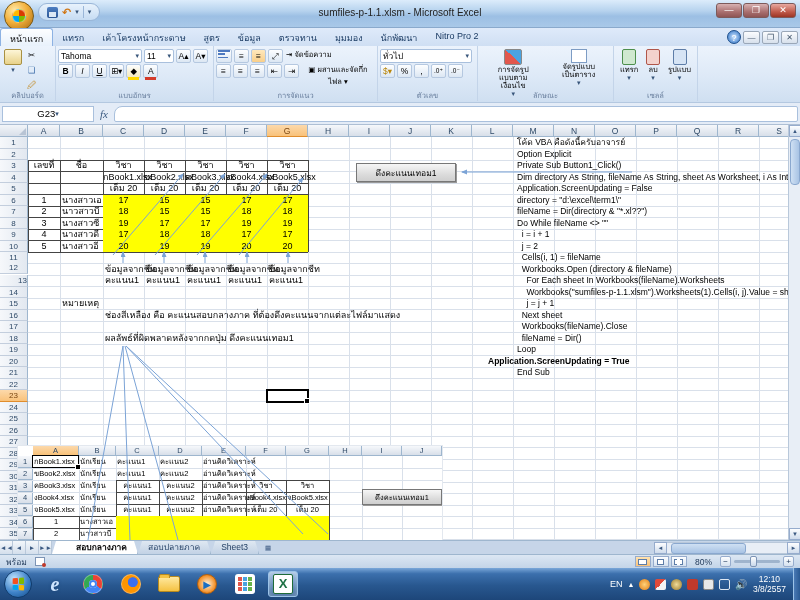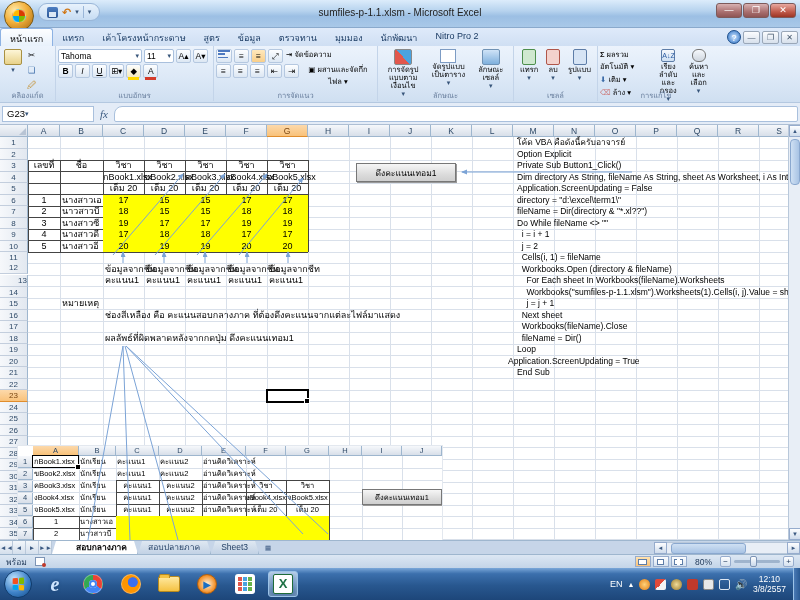--- a/index.html
+++ b/index.html
@@ -58,21 +58,21 @@
   .yellowbar:after { content:""; display:block; height:3px; background:#ffd800; margin-top:0px; }
   .redbar:after { content:""; display:block; height:3px; background:#d43b2a; margin-top:0px; }
   .grid-ic { width:16px; height:14px; background:
      linear-gradient(#fff,#fff), repeating-linear-gradient(0deg,#8fb0d8 0 1px,transparent 1px 5px),
      repeating-linear-gradient(90deg,#8fb0d8 0 1px,transparent 1px 6px); border:1px solid #7d9cc4; }
 
   
   .fbar { position:absolute; left:0; top:103px; width:800px; height:22px; background:#e4ecf7;
     border-bottom:1px solid #aebfd4; display:flex; align-items:center; }
   .namebox { width:92px; height:16px; background:#fff; border:1px solid #a9c0dd; margin-left:2px; font-size:9.5px;
-    padding:1px 4px; display:flex; justify-content:flex-start; align-items:center; }
+    padding:1px 4px; display:flex; justify-content:center; align-items:center; }
   .fx { font-style:italic; font-family:"Liberation Serif",serif; font-size:11px; color:#3b5a80; margin:0 6px; }
   .finput { flex:1; height:16px; background:#fff; border:1px solid #a9c0dd; margin-right:2px; border-radius:8px 2px 2px 2px; }
 
   
   #sheet { position:absolute; left:0; top:125px; width:788px; height:415px; background:#fff; overflow:hidden; }
   .corner { position:absolute; left:0; top:0; width:28px; height:12px; background:linear-gradient(#f2f5f9,#d8dfe9);
     border-right:1px solid #9eb6ce; border-bottom:1px solid #9eb6ce; }
   .corner:after { content:""; position:absolute; right:1px; bottom:1px; border-left:7px solid transparent; border-bottom:7px solid #b8c4d4; }
   .colhdr { position:absolute; top:0; height:12px; text-align:center; font-size:8.5px; color:#2f4a68;
     background:linear-gradient(#f6f8fb,#e6ebf2 50%,#d8dfe9); border-right:1px solid #9eb6ce; border-bottom:1px solid #9eb6ce; line-height:12px; }
@@ -206,21 +206,21 @@
       <div class="bigbtn">
         <div class="icon-sq" style="background:linear-gradient(#fdf6d8,#e8d28a);border:1px solid #a89042"></div>
         <span class="caret">▾</span>
       </div>
       <div style="display:flex;flex-direction:column;gap:1px">
         <span class="sbtn noborder">✂</span>
         <span class="sbtn noborder" style="color:#3c6ca8">❏</span>
         <span class="sbtn noborder" style="color:#c28820">🖉</span>
       </div>
     </div>
-    <div class="rlabel">คลิองแก์ด</div>
+    <div class="rlabel">คลิปบอร์ด</div>
   </div>
 
   <div class="rgroup" style="width:158px">
     <div class="rrow">
       <div class="combo" style="width:84px">
           <span>Tahoma</span>
           <span class="caret">▾</span>
         </div>
       <div class="combo" style="width:30px">
           <span>11</span>
@@ -258,36 +258,47 @@
       <span class="sbtn">≡</span>
       <span class="sbtn">≡</span>
       <span class="sbtn">≡</span>
       <span class="sbtn">⇤</span>
       <span class="sbtn">⇥</span>
       <span class="sbtn" style="border:none;background:none;font-size:7.5px">▣ <span>ผสานและจัดกึ่กไฟล</span> ▾</span>
     </div>
     <div class="rlabel">การจัดแนว</div>
   </div>
 
+  <div class="rgroup" style="width:100px">
+    <div class="rrow">
+      <div class="combo" style="width:92px">
+          <span>ทั่วไป</span>
+          <span class="caret">▾</span>
+        </div>
+    </div>
+    <div class="rrow">
+      <span class="sbtn" style="color:#b8860b">$▾</span>
+      <span class="sbtn">%</span>
+      <span class="sbtn">,</span>
+      <span class="sbtn" style="font-size:6.5px">.0⁺</span>
+      <span class="sbtn" style="font-size:6.5px">.0⁻</span>
+    </div>
+    <div class="rlabel">ตัวเลข</div>
+  </div>
 
   <div class="rgroup" style="width:136px">
     <div style="display:flex;justify-content:space-around">
       <div class="bigbtn" style="width:46px">
         <div class="icon-sq" style="background:linear-gradient(45deg,#e2574c 50%,#4aa3e0 50%);border:1px solid #888"></div>
         <span>การจัดรูปแบบตามเงื่อนไข</span>
           <span class="caret">▾</span>
       </div>
       <div class="bigbtn" style="width:44px">
         <div class="grid-ic"></div>
         <span>จัดรูปแบบเป็นตาราง</span>
-          <span class="caret">▾</span>
-      </div>
-      <div class="bigbtn" style="width:40px">
-        <div class="icon-sq" style="background:linear-gradient(#cfe3f7,#7fb0dd);border:1px solid #6f92b5"></div>
-        <span>ลักษณะเซลล์</span>
           <span class="caret">▾</span>
       </div>
     </div>
     <div class="rlabel">ลักษณะ</div>
   </div>
 
   <div class="rgroup" style="width:84px">
     <div style="display:flex;justify-content:space-around">
       <div class="bigbtn">
         <div class="icon-sq" style="width:14px;background:#cfe8cf;border:1px solid #4d8f4d"></div>
@@ -669,21 +680,21 @@
     <div class="cell code" style="left: 515px; top: 115.5px;">  j = 2</div>
     <div class="cell code" style="left: 515px; top: 127px;">  Cells(i, 1) = fileName</div>
     <div class="cell code" style="left: 515px; top: 138.5px;">  Workbooks.Open (directory &amp; fileName)</div>
     <div class="cell code" style="left: 515px; top: 150px;">    For Each sheet In Workbooks(fileName).Worksheets</div>
     <div class="cell code" style="left: 515px; top: 161.5px;">    Workbooks("sumfiles-p-1.1.xlsm").Worksheets(1).Cells(i, j).Value = sheet.Name</div>
     <div class="cell code" style="left: 515px; top: 173px;">    j = j + 1</div>
     <div class="cell code" style="left: 515px; top: 184.5px;">  Next sheet</div>
     <div class="cell code" style="left: 515px; top: 196px;">  Workbooks(fileName).Close</div>
     <div class="cell code" style="left: 515px; top: 207.5px;">  fileName = Dir()</div>
     <div class="cell code" style="left: 515px; top: 219px;">Loop</div>
-    <div class="cell code" style="left: 506px; top: 230.5px;">Application.ScreenUpdating = True</div>
+    <div class="cell code" style="left: 486px; top: 230.5px; font-weight: bold;">Application.ScreenUpdating = True</div>
     <div class="cell code" style="left: 515px; top: 242px;">End Sub</div>
     <div class="selbox" style="left: 266px; top: 264px; width: 43px; height: 13.5px;"></div>
     <div class="xlbtn" style="left: 356px; top: 38px; width: 100px; height: 19px;">ดึงคะแนนเทอม1</div>
   </div>
 
 <div class="vscroll">
   <div class="varrow" style="top:0">▲</div>
   <div class="vthumb"></div>
   <div class="varrow" style="bottom:0">▼</div>
 </div>

